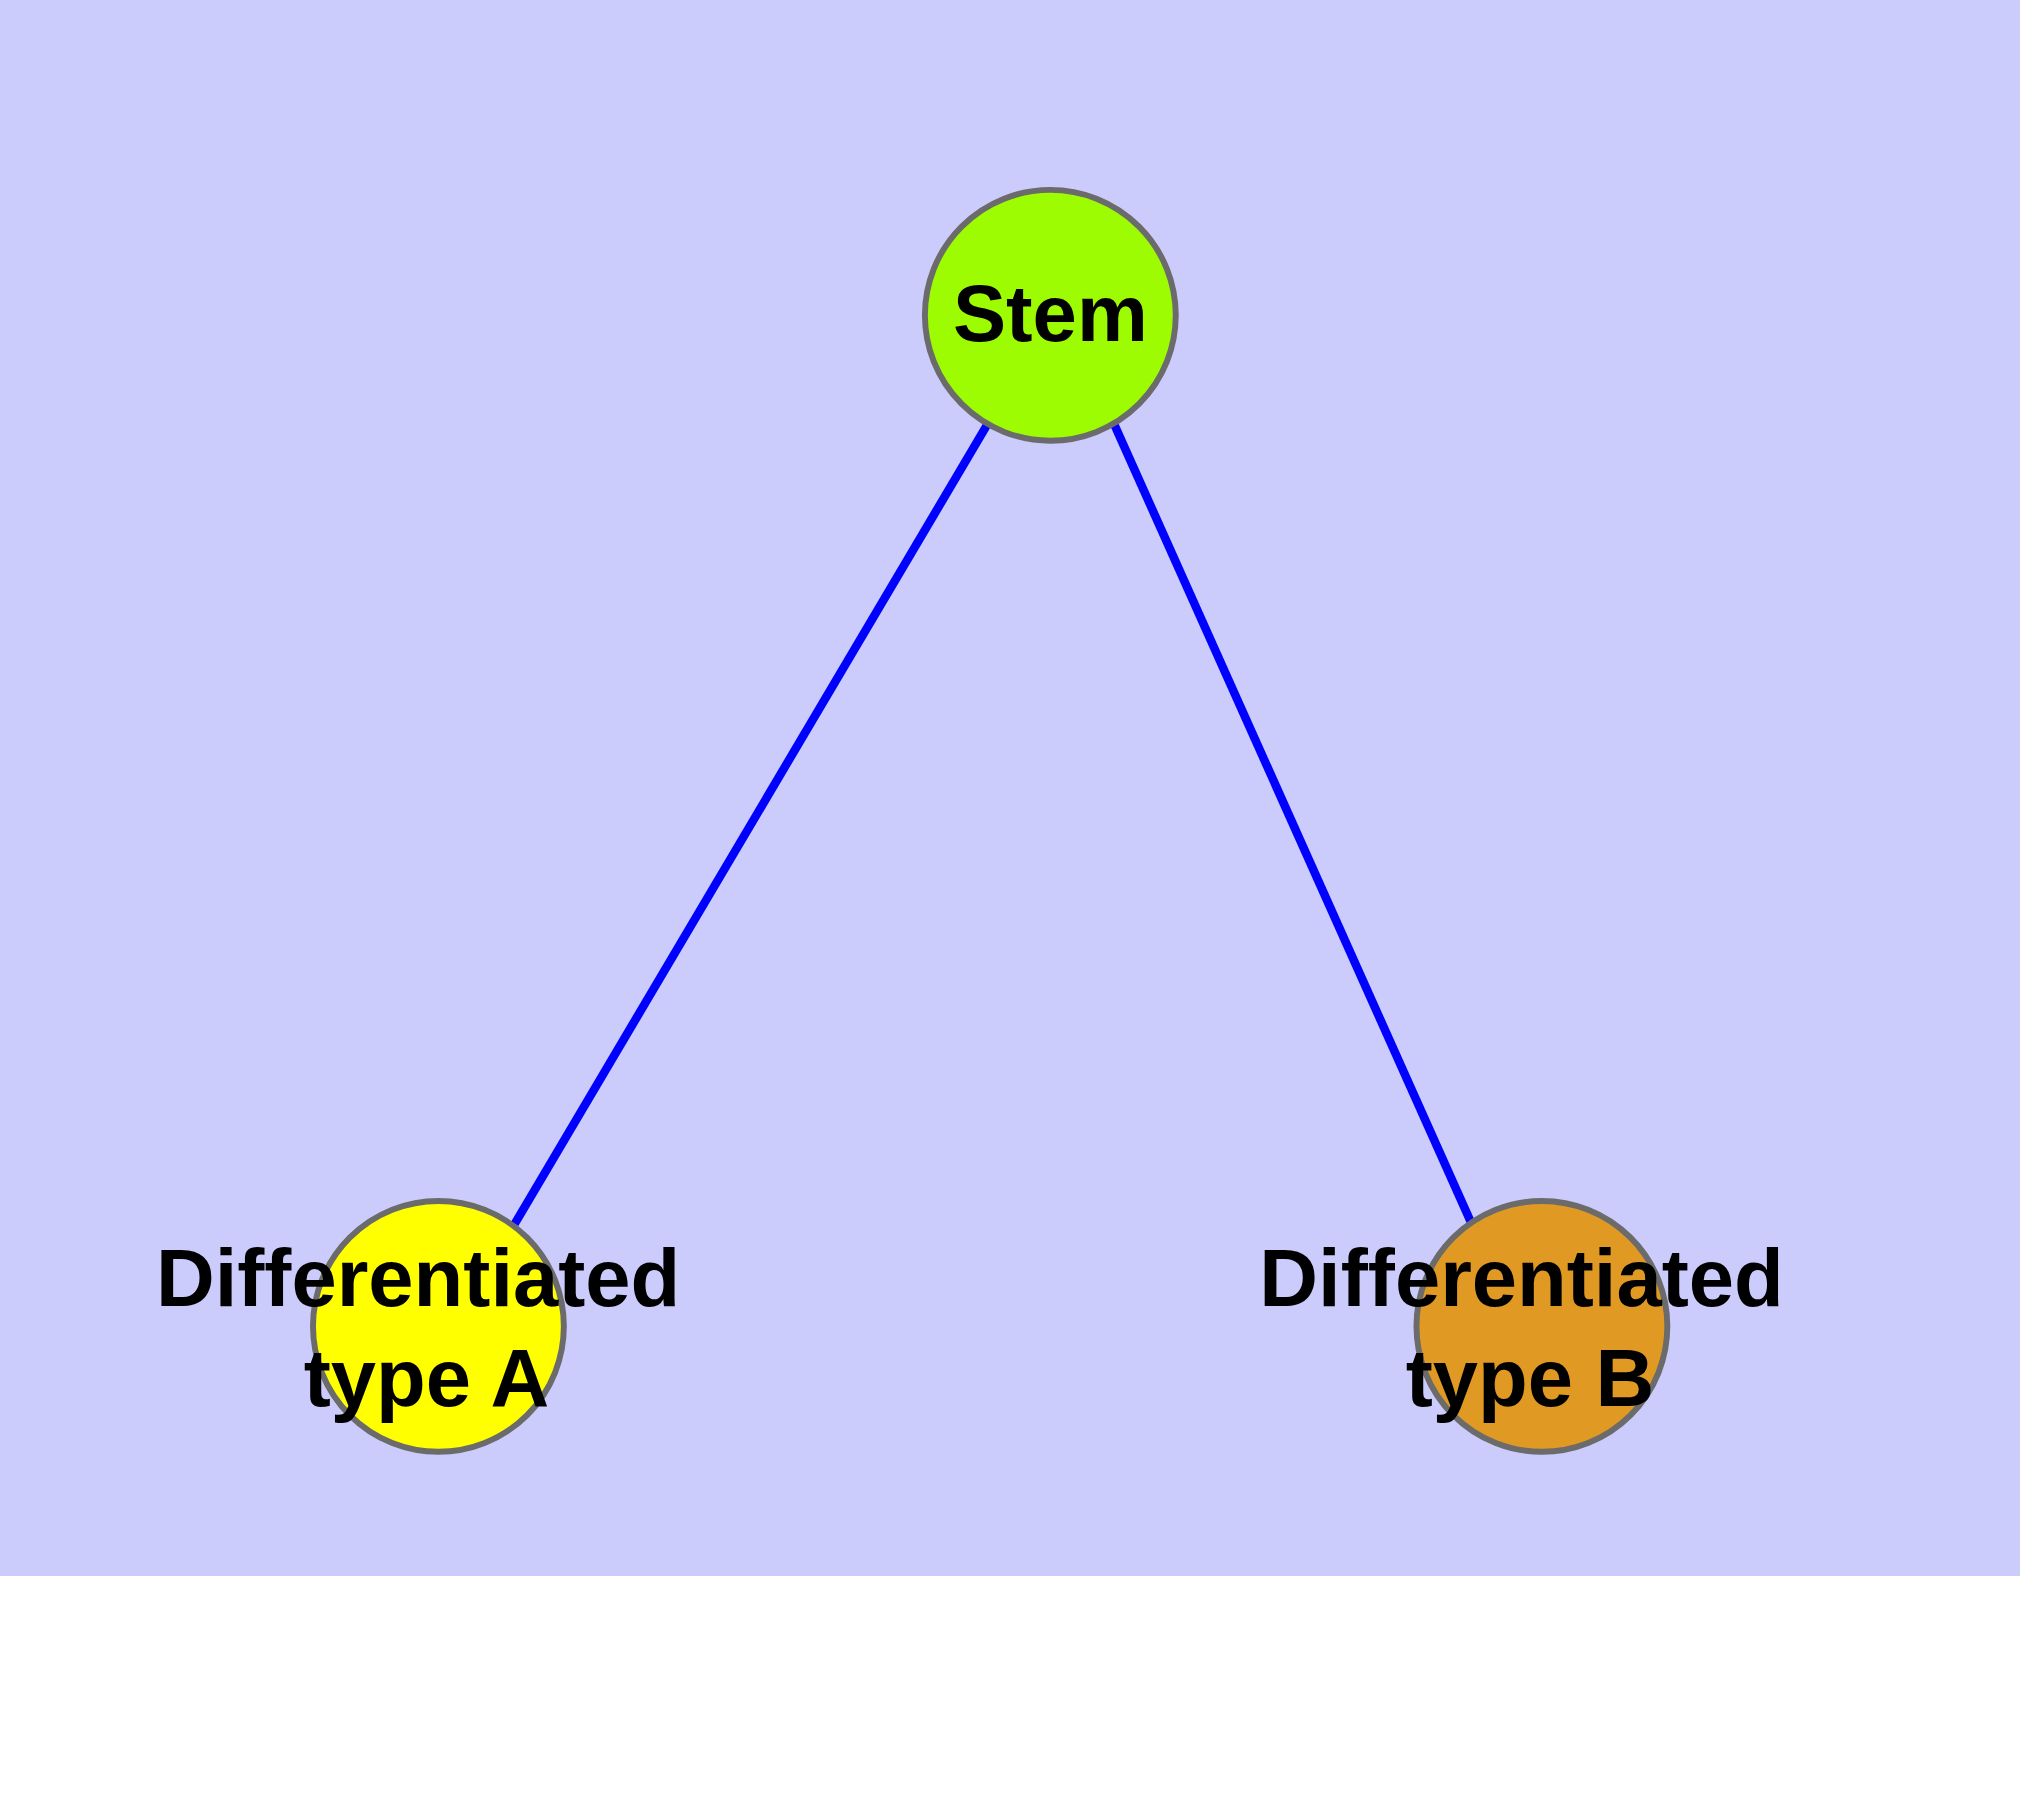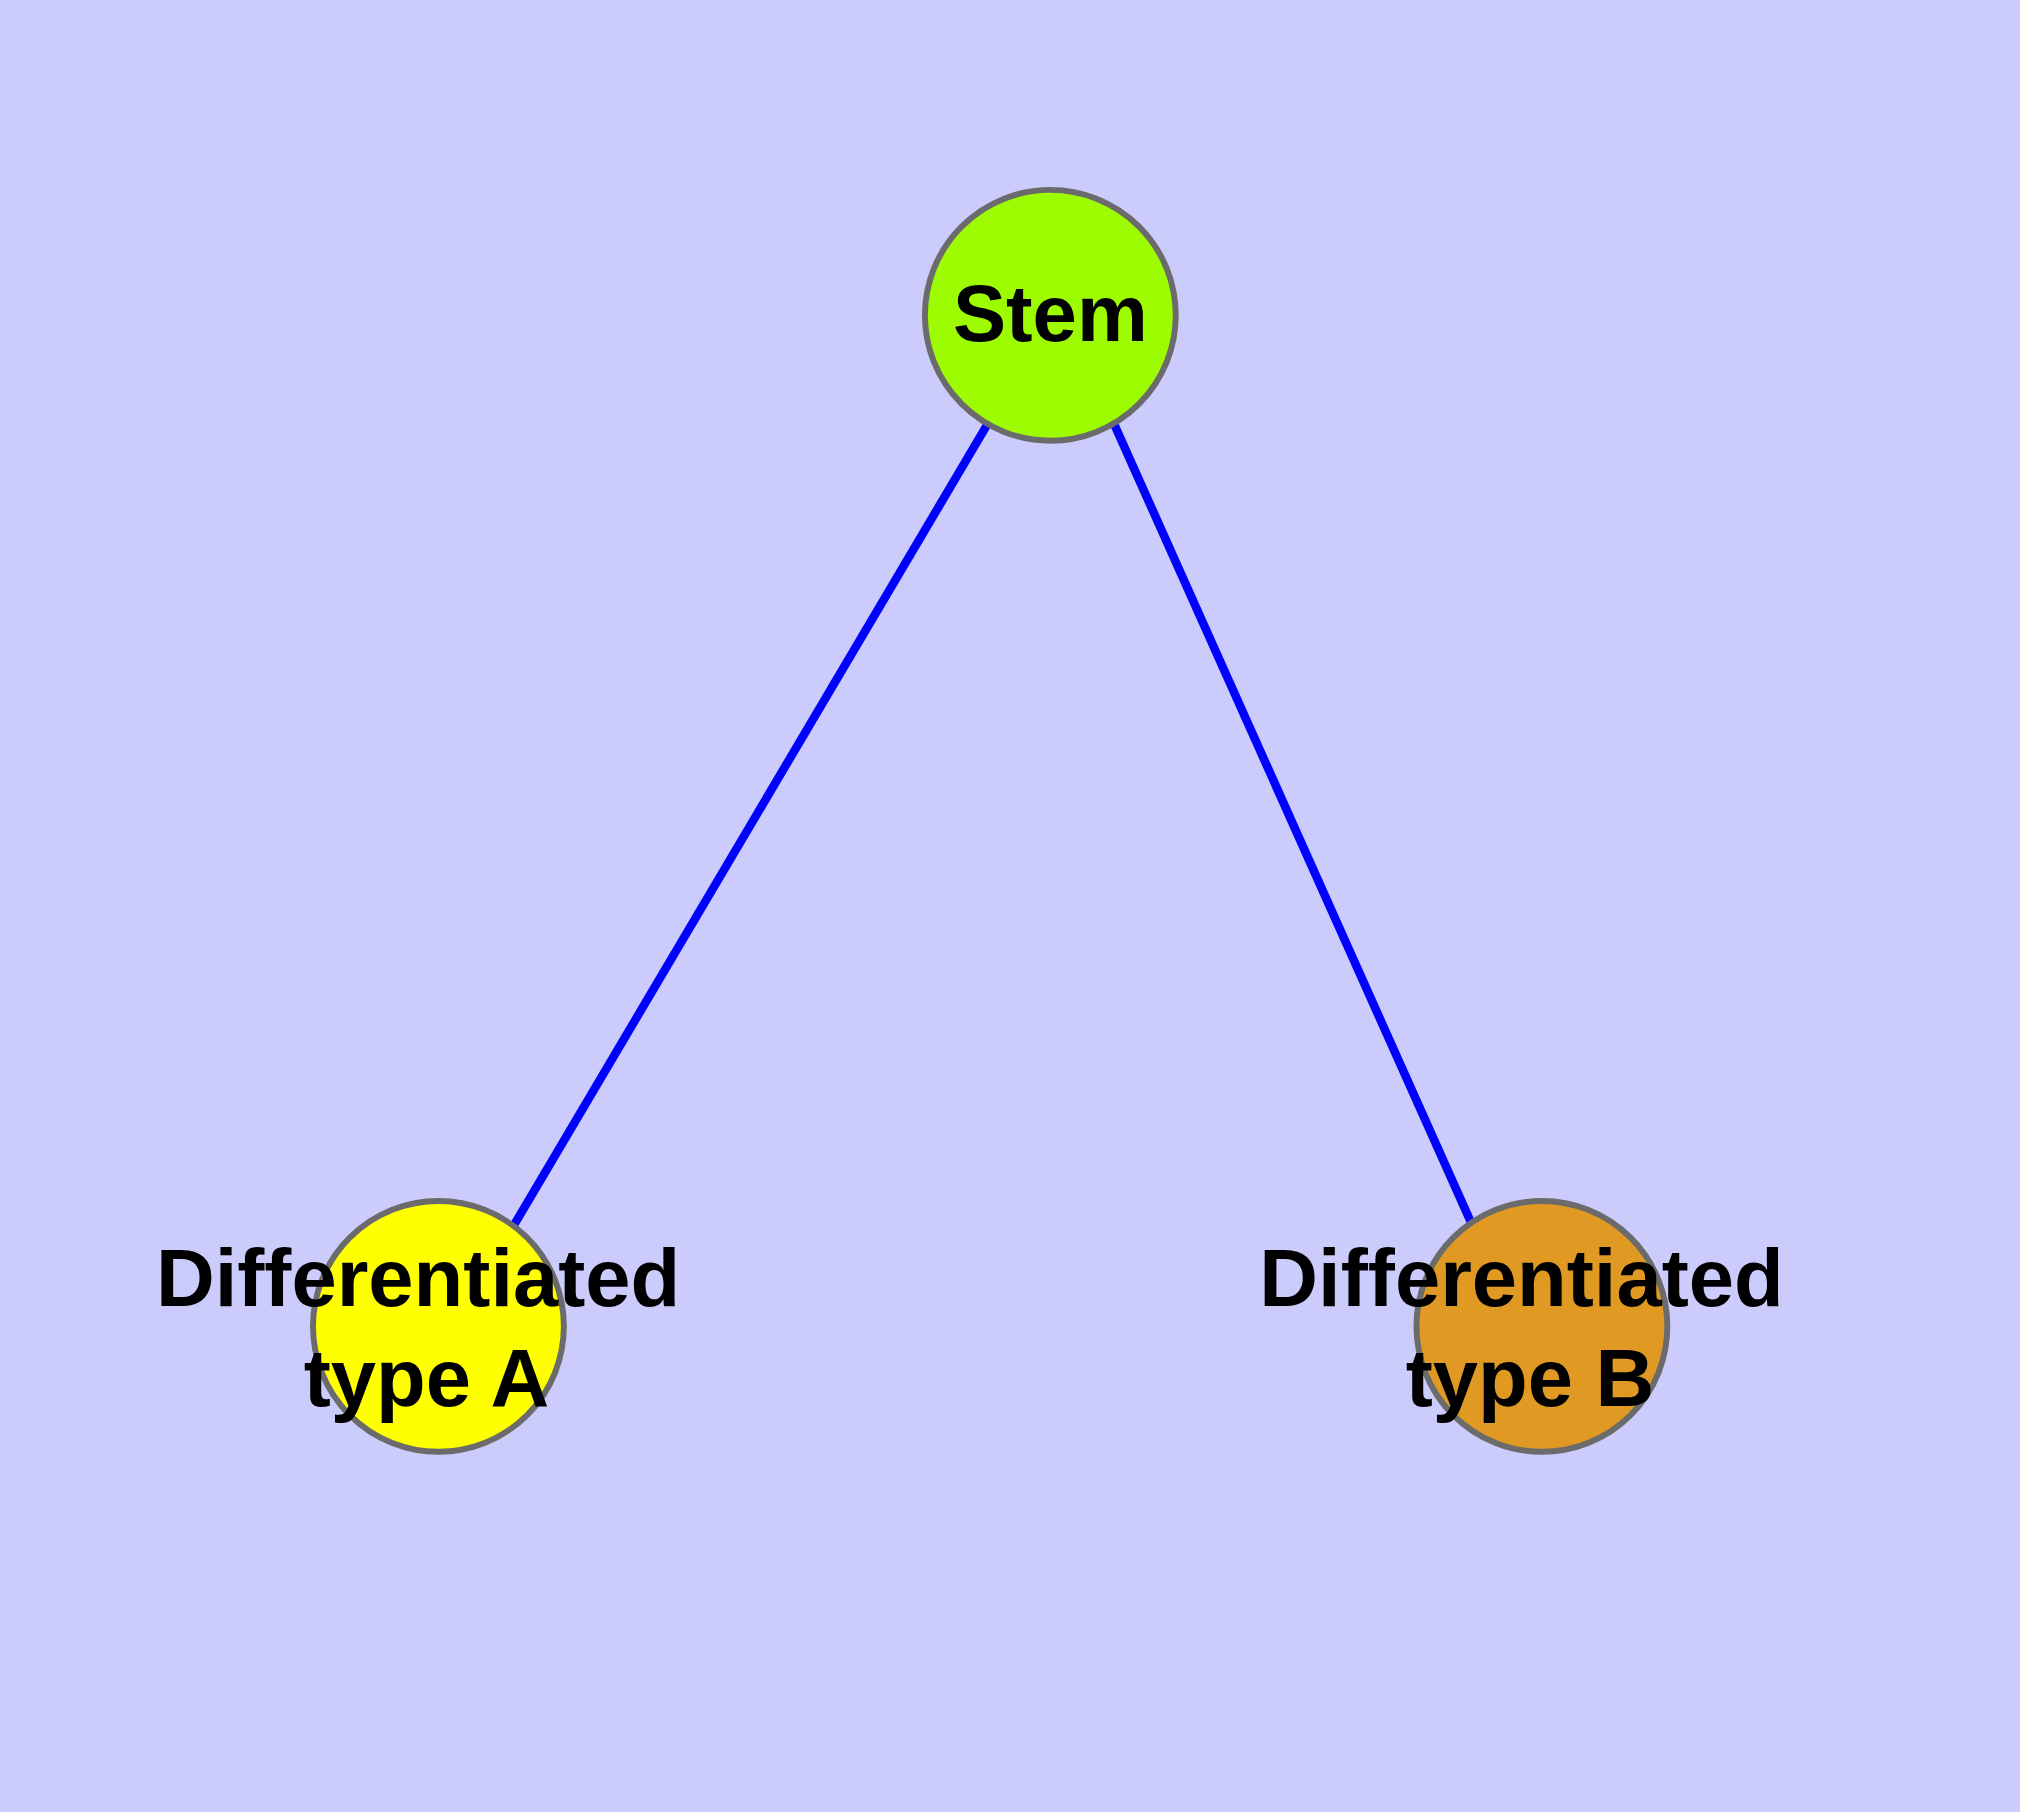--- a/index.html
+++ b/index.html
@@ -40,21 +40,21 @@
     stroke-linecap: butt;
   }
   .node-circle {
     stroke: #6b6b6b;
     stroke-width: 7;
   }
 </style>
 </head>
 <body>
 
-<div id="canvas" style="background: rgb(204, 204, 252); width: 2021px; height: 1812px;">
+<div id="canvas" style="background: rgb(204, 204, 252); width: 2021px; height: 1576px;">
   <svg id="graph-svg" viewBox="0 0 2384 2138">
 
     <g>
       <line class="edge-line" x1="1164" y1="502" x2="607" y2="1444" stroke="#0000ff"></line>
       <line class="edge-line" x1="1315" y1="502" x2="1737" y2="1446" stroke="#0000ff"></line>
     </g>
 
     <g>
       <circle class="node-circle" cx="1239" cy="372" r="148" fill="#9efc02" stroke="#6b6b6b"></circle>
       <text class="node-label node-label-inside" x="1239" y="378" text-anchor="middle">Stem</text>

